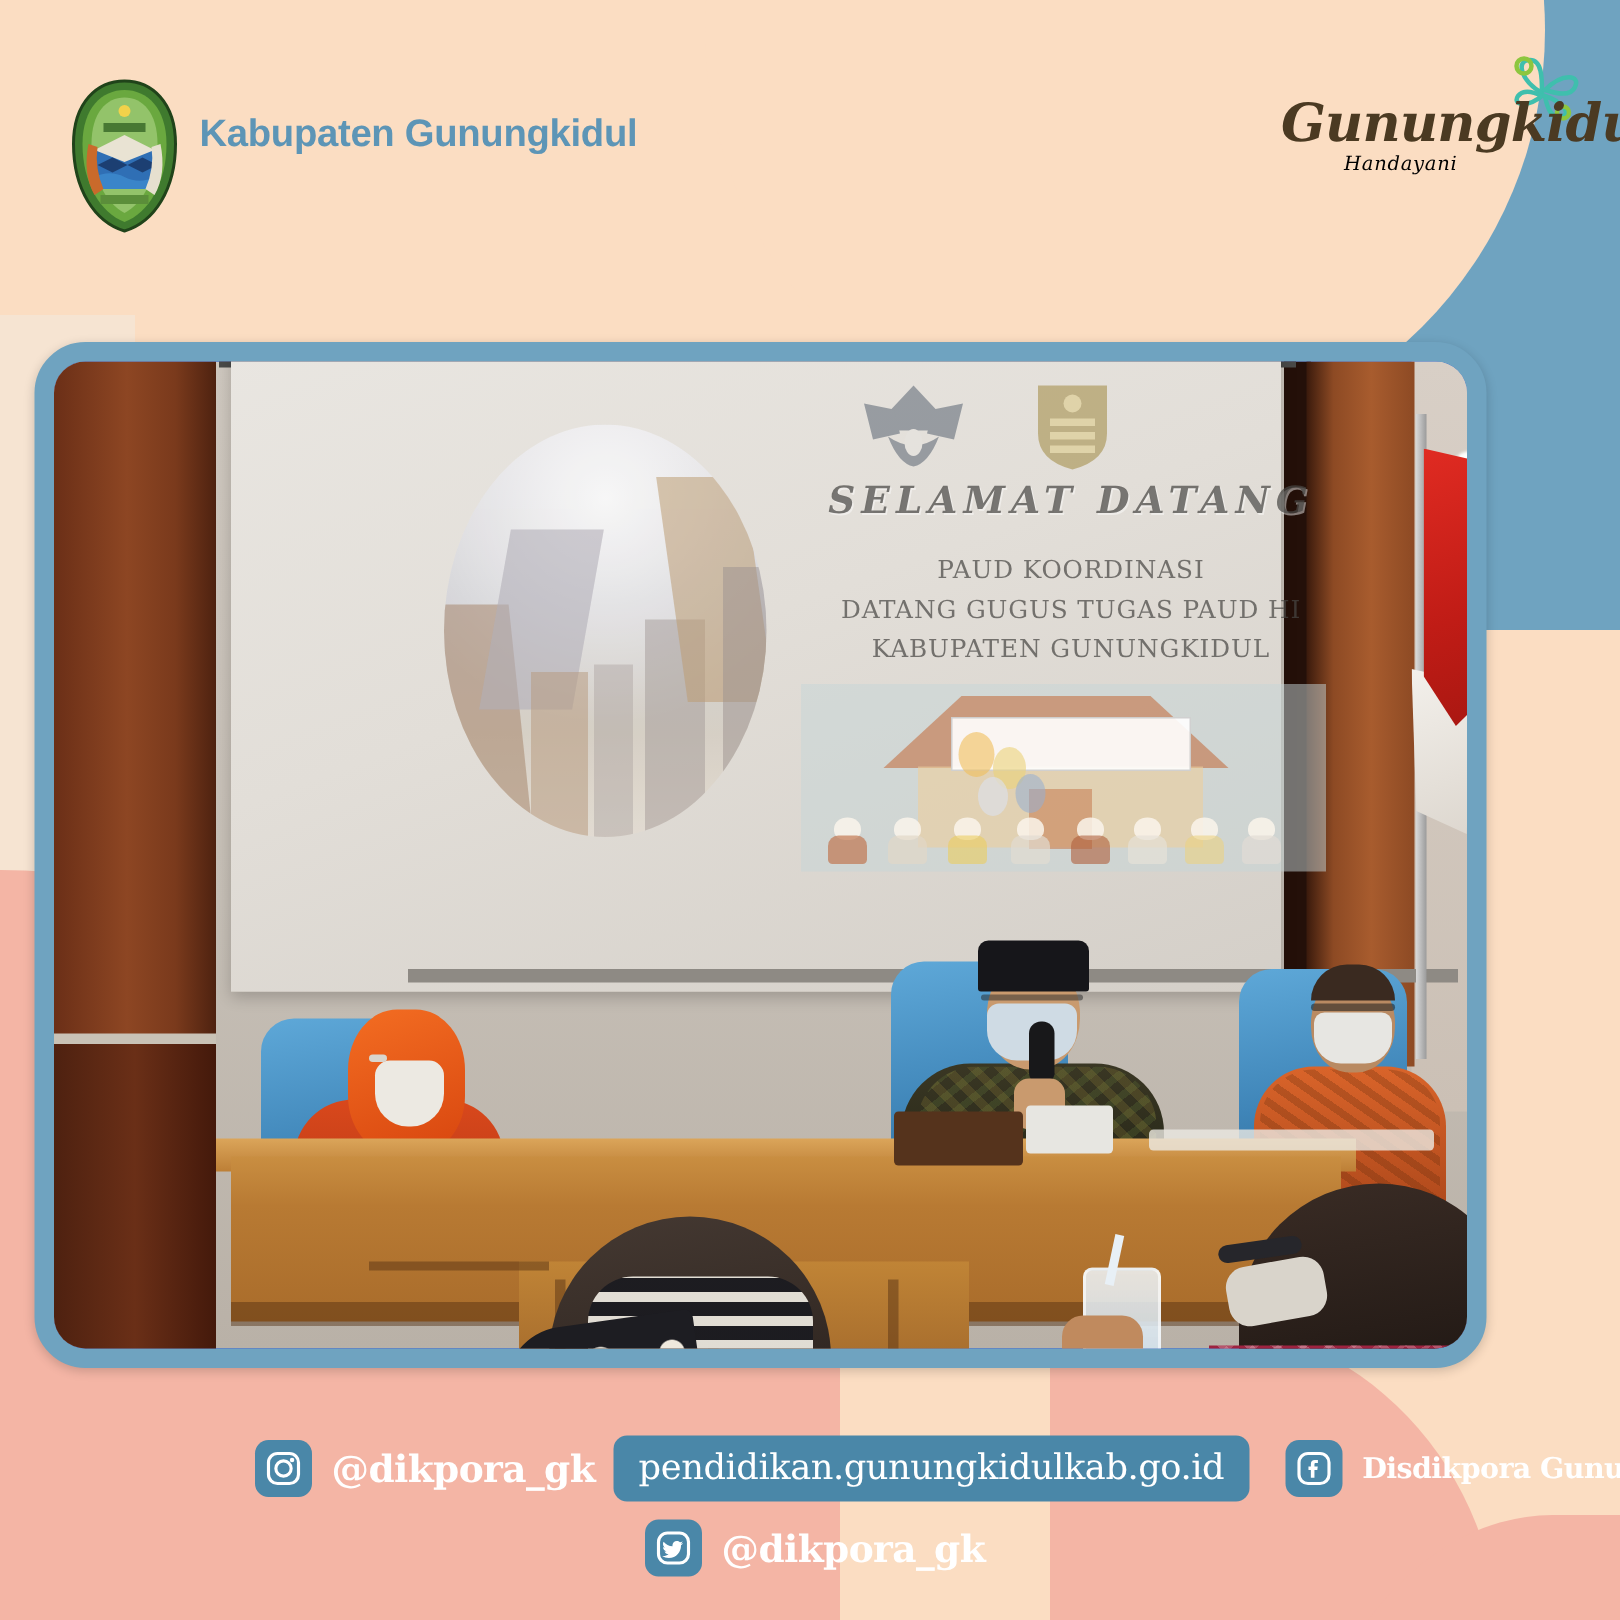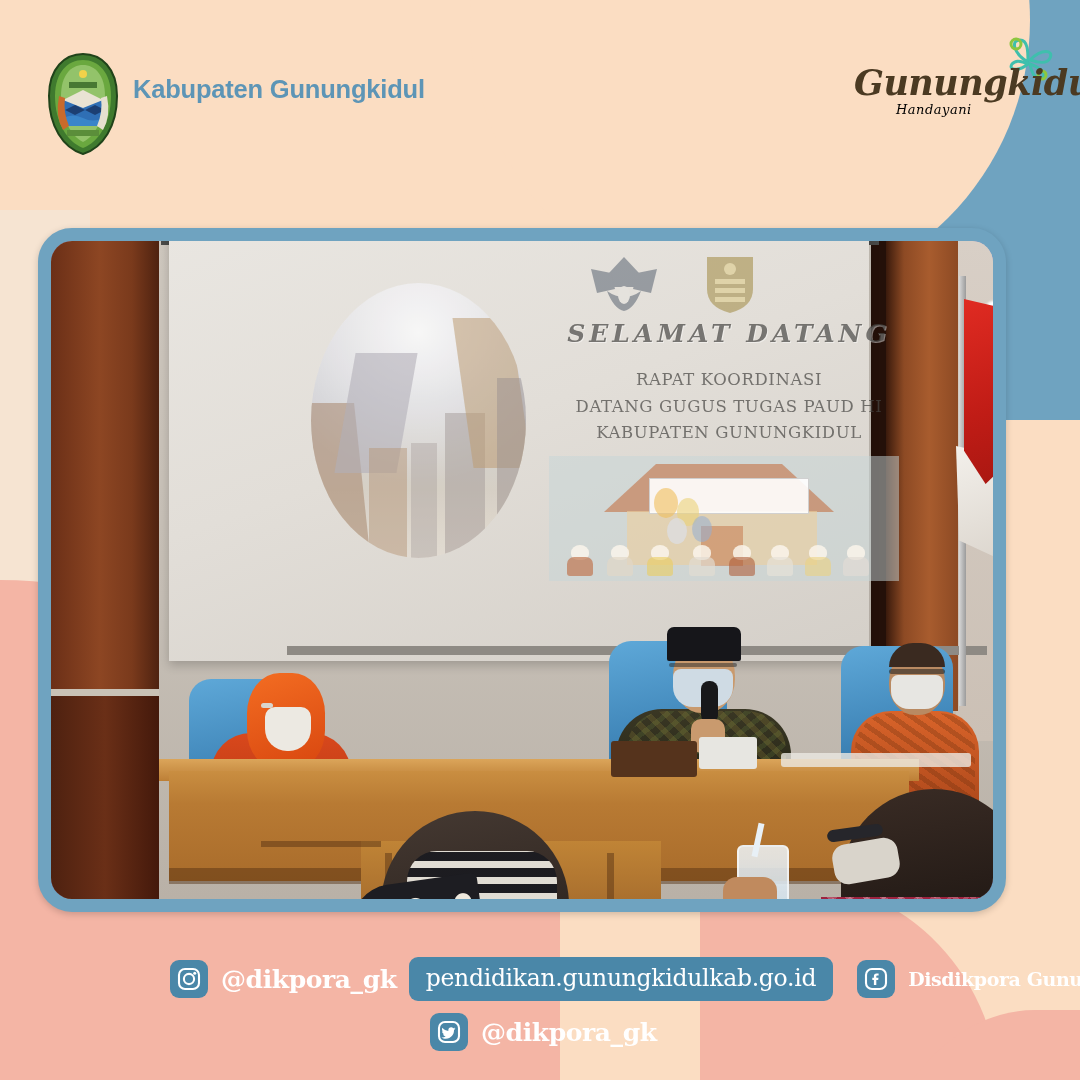--- a/index.html
+++ b/index.html
@@ -122,21 +122,21 @@
     font-style: italic;
     font-weight: normal;
     font-size: 13px;
     color: #000000;
     letter-spacing: 0.5px;
   }
   .gk-orn { position: absolute; right: 4px; top: -4px; }
 
   
   .photo-card {
-    position: absolute; left: 38px; top: 228px;
+    position: absolute; left: 23px; top: 228px;
     width: 968px; height: 684px;
     border: 13px solid #6FA3C0;
     border-radius: 34px;
     background: #1d4ed8;
     overflow: hidden;
     z-index: 30;
     box-shadow: 0 2px 7px rgba(0,0,0,0.18);
   }
   .photo-inner { position: absolute; inset: 0; overflow: hidden; }
 
@@ -441,21 +441,21 @@
               <circle cx="161" cy="16" r="6" fill="#ddc87a"></circle>
               <rect x="146" y="26" width="30" height="5" fill="#ddc87a"></rect>
               <rect x="146" y="35" width="30" height="5" fill="#ddc87a"></rect>
               <rect x="146" y="44" width="30" height="5" fill="#ddc87a"></rect>
             </g>
           </svg>
         </div>
 
         <div class="slide-txt">
           <div class="slide-welcome">SELAMAT DATANG</div>
-          <div class="slide-line">RAPAT KOORDINASI</div>
+          <div class="slide-line">PAUD KOORDINASI</div>
           <div class="slide-line">DATANG GUGUS TUGAS PAUD HI</div>
           <div class="slide-line">KABUPATEN GUNUNGKIDUL</div>
         </div>
 
         <div class="slide-house">
           <span class="house-roof"></span>
           <span class="house-body"></span>
           <span class="house-door"></span>
           <span class="house-banner"></span>
           <span class="balloon" style="left:105px;top:32px;width:24px;height:30px;background:rgba(240,190,90,.6)"></span>

